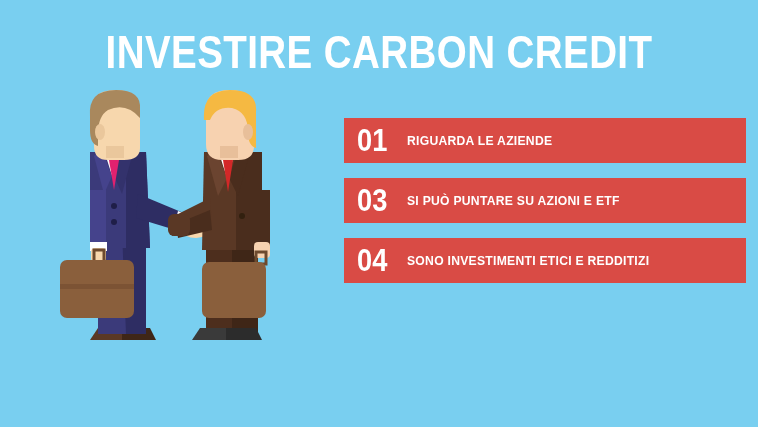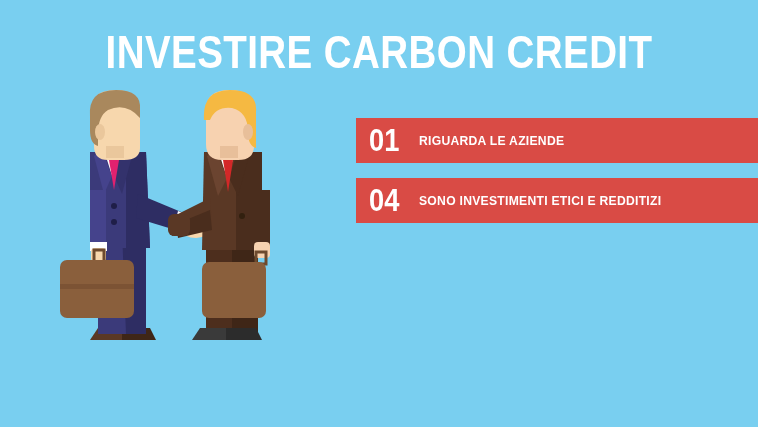--- a/index.html
+++ b/index.html
@@ -23,21 +23,21 @@
     line-height:52px;
     letter-spacing:0.5px;
     transform:scaleX(0.82);
     transform-origin:50% 50%;
     white-space:nowrap;
   }
 
   
   #list-panel {
     position:absolute;
-    left:356px; top:118px;
+    left:344px; top:118px;
     width:402px;
   }
   .list-item {
     position:relative;
     height:45px;
     margin-bottom:15px;
     background:#d94b45;
     display:flex;
     align-items:center;
   }
@@ -175,19 +175,23 @@
 </div>
 
 <div id="list-panel">
 
   <div class="list-item">
     <span class="item-number">01</span>
     <span class="item-label">RIGUARDA LE AZIENDE</span>
   </div>
 
 
+  <div class="list-item">
+    <span class="item-number">03</span>
+    <span class="item-label">SI PUÒ PUNTARE SU AZIONI E ETF</span>
+  </div>
 
   <div class="list-item">
     <span class="item-number">04</span>
     <span class="item-label">SONO INVESTIMENTI ETICI E REDDITIZI</span>
   </div>
 
 </div>
 
 </body></html>

